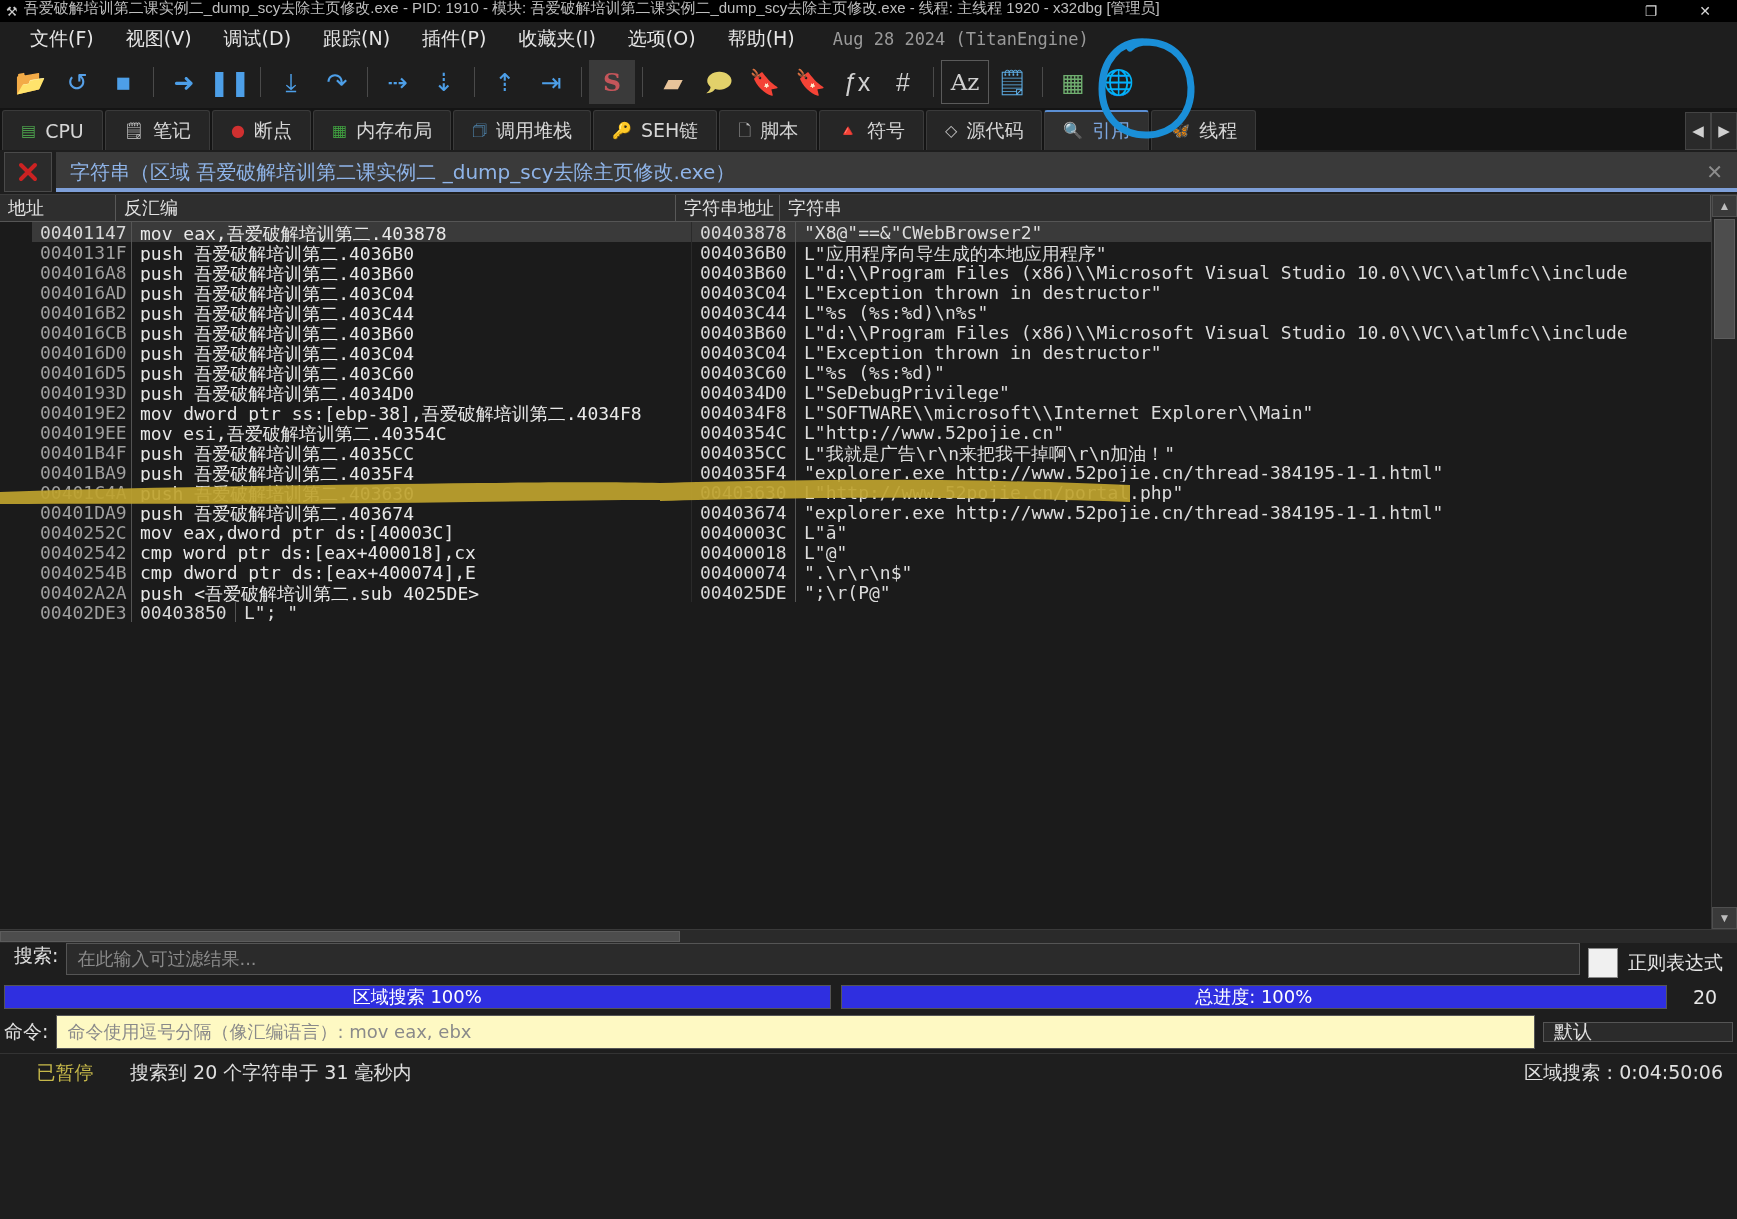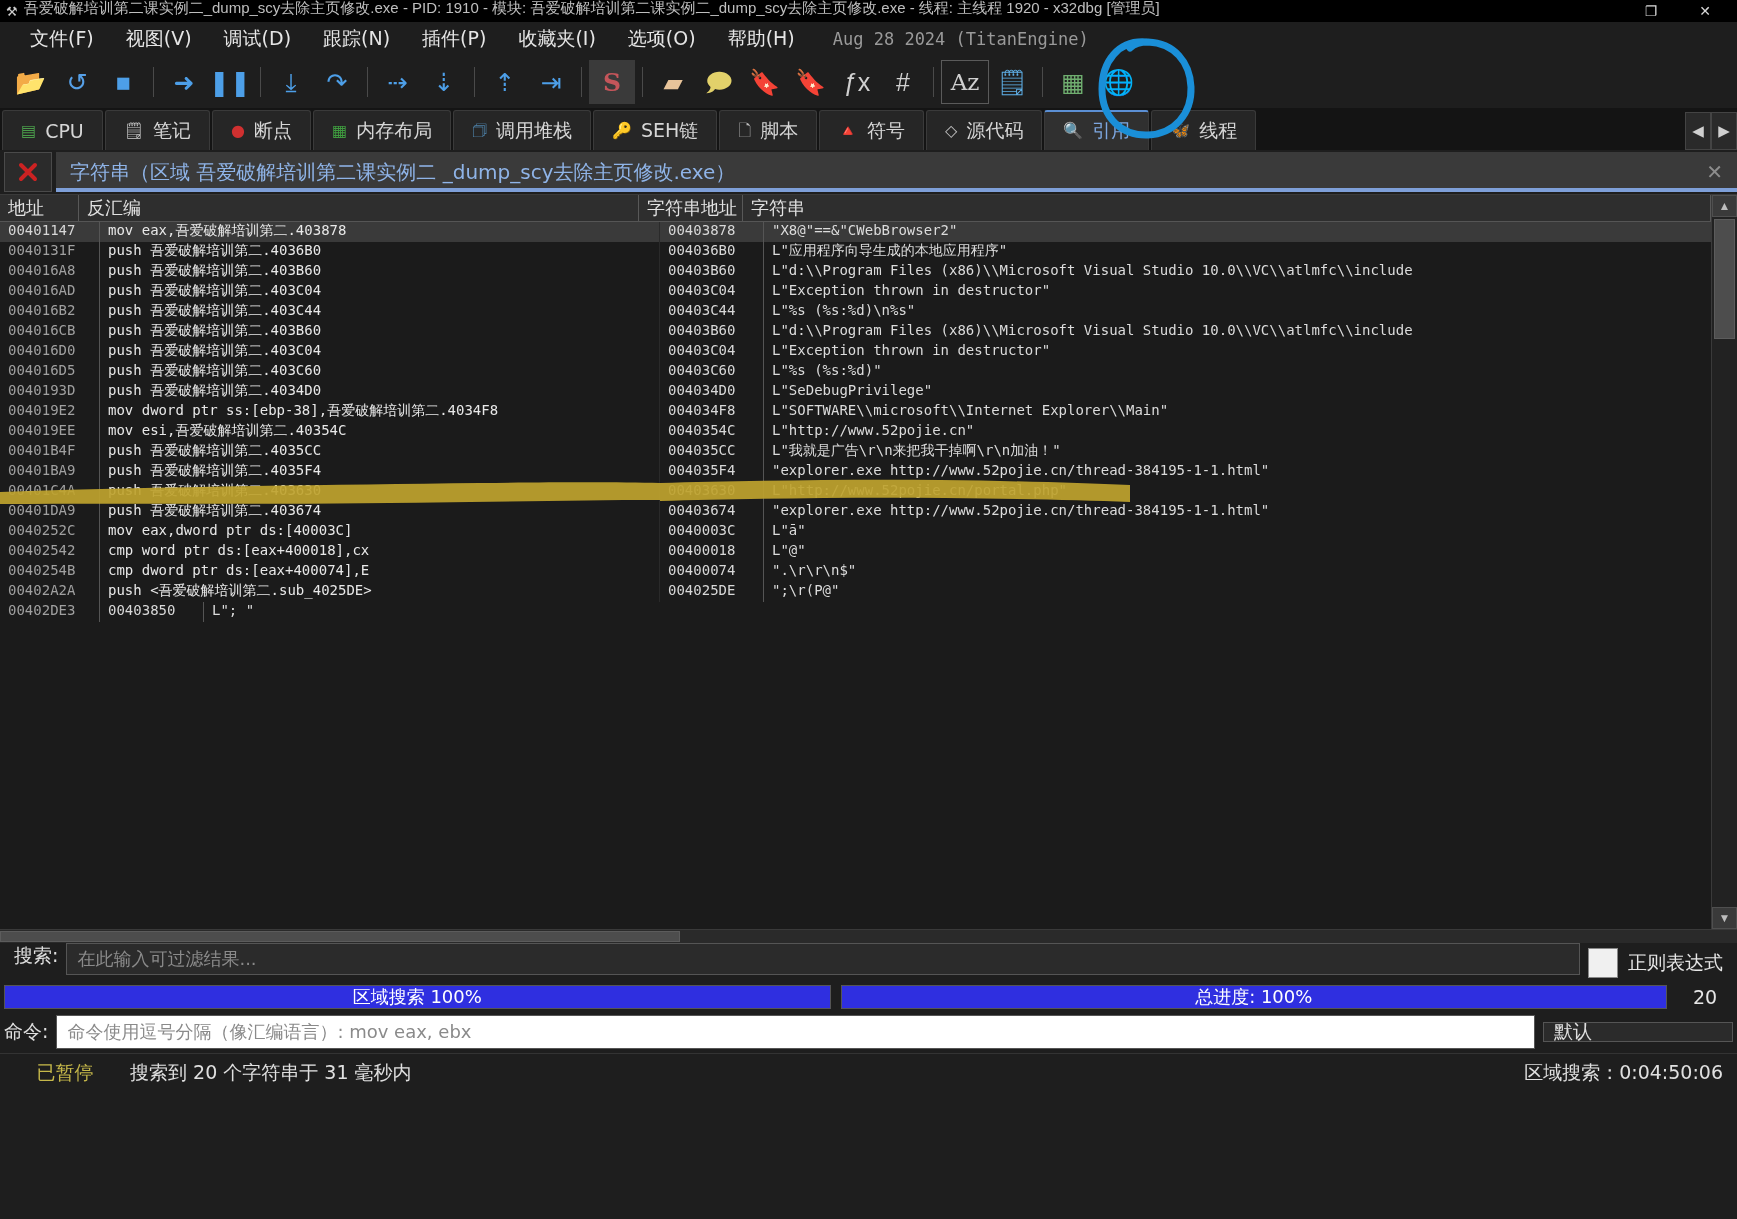--- a/index.html
+++ b/index.html
@@ -78,26 +78,26 @@
 
   
   .table-wrap { position:relative; height:735px; background:#1b1b1b; border-top:1px solid #3a3a3a; display:flex; }
   .tbl { flex:1; overflow:hidden; position:relative; }
   .hdr { display:flex; height:27px; background:#2e2e2e; border-bottom:1px solid #555; color:#e2e2e2; font-size:18px; }
   .hdr > div {
     display:flex; align-items:center; padding-left:8px;
     border-right:1px solid #585858; font-family:"DejaVu Sans", sans-serif; cursor:pointer;
     overflow:hidden; white-space:nowrap;
   }
-  .c-addr { width:79px; }
+  .c-addr { width:116px; }
   .c-disasm { width:560px; }
   .c-straddr { width:104px; }
   .c-str { flex:1; }
 
-  .row { display:flex; height:20px; font-family:"DejaVu Sans Mono", monospace; font-size:14px; white-space:nowrap; }
+  .row { display:flex; height:20px; font-family:"DejaVu Sans Mono", monospace; font-size:18px; white-space:nowrap;margin-left:32px; }
   .row > div { padding-left:8px; overflow:hidden; }
   .row .cell-addr { color:#a0a0a0; width:100px; border-right:1px solid #555; }
   .row .cell-disasm { color:#e8e8e8; width:560px; border-right:1px solid #2a2a2a; }
   .row .cell-straddr { color:#d8d8d8; width:104px; border-right:1px solid #555; }
   .row .cell-str { color:#dcdcdc; flex:1; }
   .row.selected { background:#3a3a3a; }
   .row.selected .cell-addr { color:#d7d7d7; }
 
   .scroll-col { width:26px; background:#2a2a2a; border-left:1px solid #3a3a3a; display:flex; flex-direction:column; }
   .sc-btn { height:22px; background:#3a3a3a; border:1px solid #4f4f4f; color:#bdbdbd; display:flex; align-items:center; justify-content:center; font-size:12px; cursor:pointer; }
@@ -128,21 +128,21 @@
   .pbar .ptext {
     position:absolute; inset:0; display:flex; align-items:center; justify-content:center;
     color:#fff; font-size:18px; font-family:"DejaVu Sans", sans-serif;
   }
   .pcount { width:56px; text-align:center; color:#e6e6e6; font-size:19px; font-family:"DejaVu Sans", sans-serif; }
 
   
   .cmdrow { height:42px; display:flex; align-items:center; gap:8px; padding: 0 4px; background:#1e1e1e;text-align:center; }
   .cmdrow .lbl { color:#e0e0e0; font-size:19px; font-family:"DejaVu Sans", sans-serif; }
   .cmd-input {
-    flex:1; height:34px; background:#ffffff; border:1px solid #555; color:#8a8a8a;
+    flex:1; height:34px; background:#fef9c3; border:1px solid #555; color:#8a8a8a;
     font-size:18px; padding: 0 10px; display:flex; align-items:center;
     font-family:"DejaVu Sans", sans-serif;
   }
   .cmd-select {
     width:190px; height:20px; background:#2b2b2b; border:1px solid #555; color:#e0e0e0;
     font-size:19px; display:flex; align-items:center; padding: 0 10px;
     font-family:"DejaVu Sans", sans-serif;
   }
 
   

